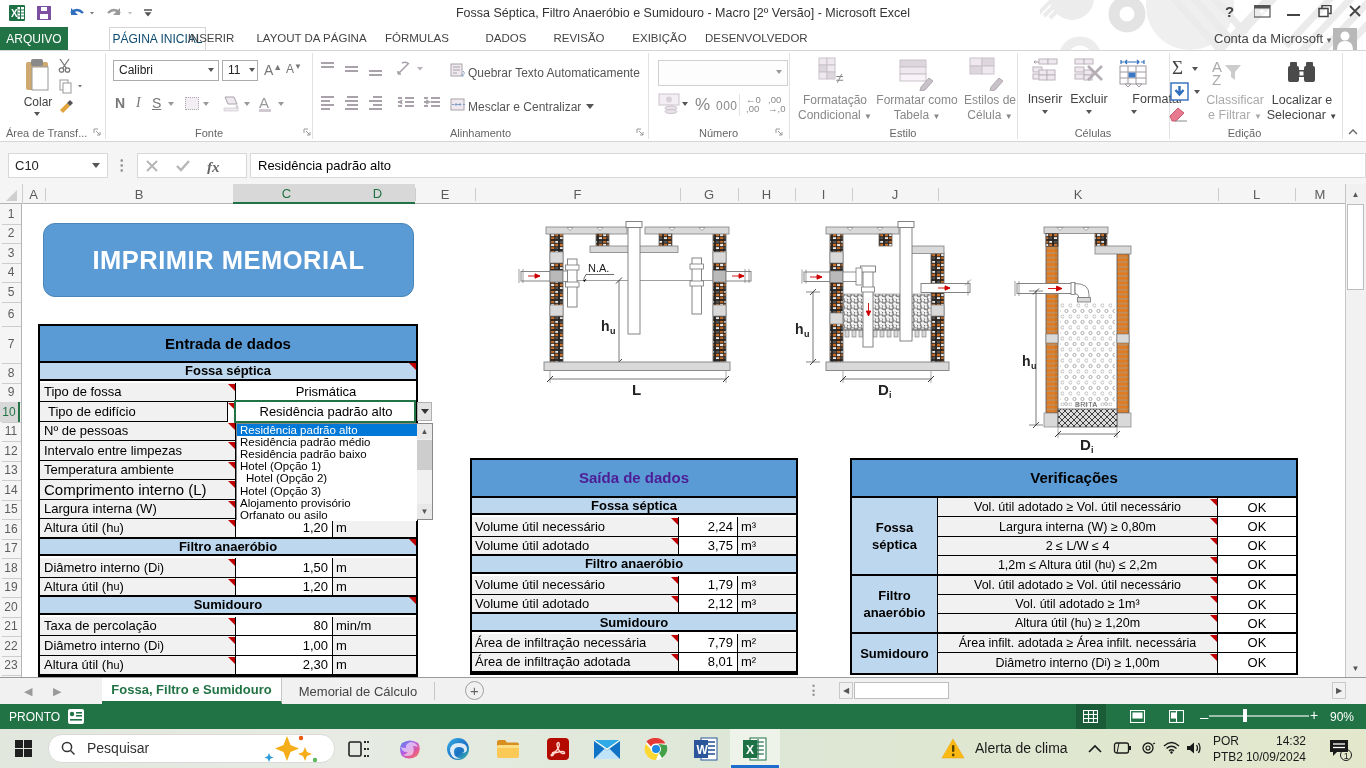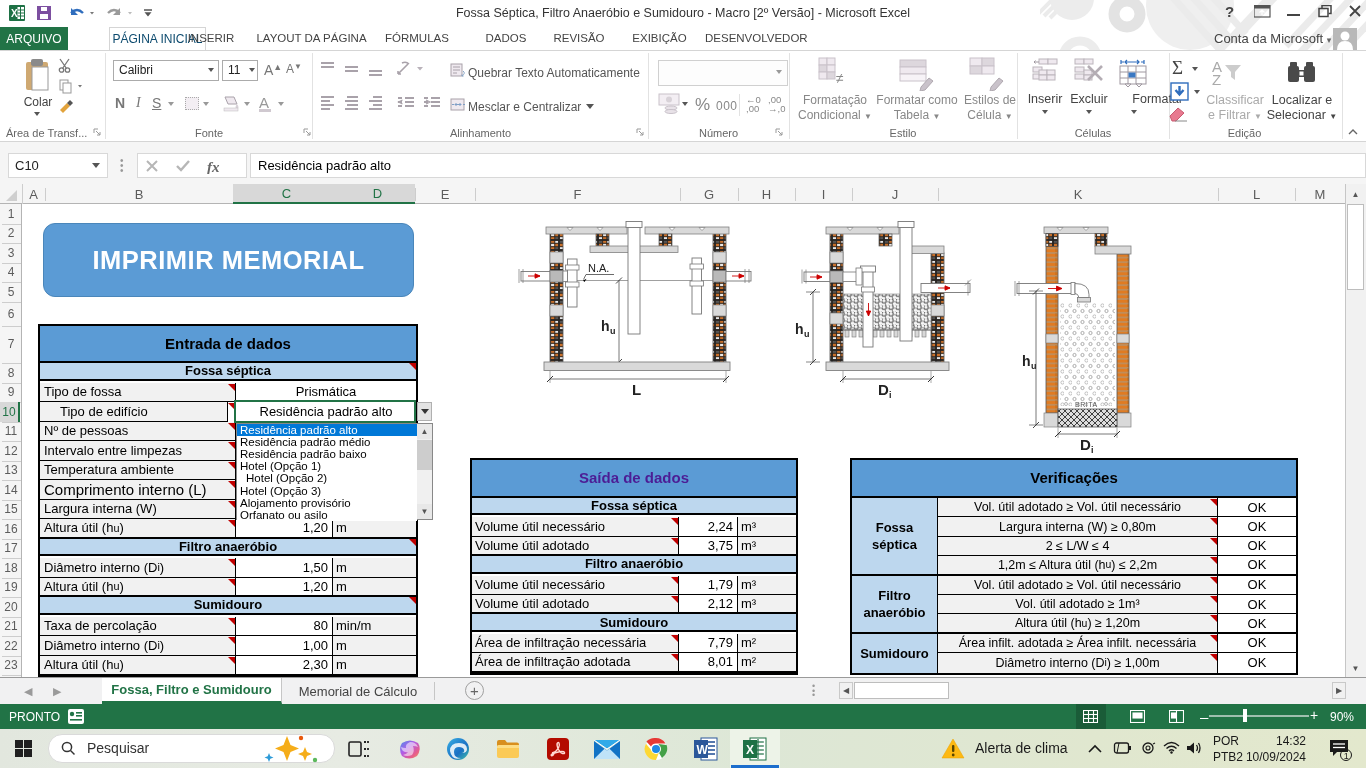--- a/index.html
+++ b/index.html
@@ -432,21 +432,21 @@
 <div class="abs" style="left:22px;top:204px;width:1323px;height:473px;background:#fff;"></div>
 <div id="sheet">
 <div class="abs" style="left:43px;top:223px;width:371px;height:74px;background:#5b9bd5;border:1px solid #4a86ba;border-radius:12px;color:#fff;font-weight:bold;font-size:25.5px;display:flex;align-items:center;justify-content:center;letter-spacing:0.5px;">IMPRIMIR MEMORIAL</div>
 <div class="abs" style="left:38px;top:323.5px;width:380px;height:353.5px;border:2px solid #000;background:#fff;"></div>
 <div class="abs" style="left:40px;top:325.5px;width:376px;height:37.5px;background:#5b9bd5;border-bottom:2px solid #000;display:flex;align-items:center;justify-content:center;font-size:15px;font-weight:bold;color:#000;">Entrada de dados</div>
 <div class="abs" style="left:40px;top:363px;width:376px;height:17.5px;background:#bdd7ee;border-bottom:2px solid #000;display:flex;align-items:center;justify-content:center;font-size:13px;font-weight:bold;color:#000;">Fossa séptica</div>
 <div class="abs" style="left:409px;top:363px;width:0;height:0;border-left:7px solid transparent;border-top:7px solid #c00000;"></div>
 <div class="abs" style="left:40px;top:382.5px;width:196px;height:19.5px;background:#f1f1f1;border-bottom:1px solid #000;border-right:1px solid #000;display:flex;align-items:center;font-size:13px;color:#000;padding-left:4px;">Tipo de fossa</div>
 <div class="abs" style="left:228px;top:383.5px;width:0;height:0;border-left:7px solid transparent;border-top:7px solid #c00000;"></div>
 <div class="abs" style="left:236px;top:382.5px;width:180px;height:19.5px;background:#fff;border-bottom:1px solid #000;display:flex;align-items:center;justify-content:center;font-size:13px;color:#000;">Prismática</div>
-<div class="abs" style="left:40px;top:402px;width:188px;height:19.5px;background:#f1f1f1;border-bottom:1px solid #000;border-right:1px solid #000;display:flex;align-items:center;font-size:13px;color:#000;padding-left:20px;">Tipo de edifício</div>
+<div class="abs" style="left:40px;top:402px;width:188px;height:19.5px;background:#f1f1f1;border-bottom:1px solid #000;border-right:1px solid #000;display:flex;align-items:center;font-size:13px;color:#000;padding-left:8px;">Tipo de edifício</div>
 <div class="abs" style="left:228px;top:403px;width:0;height:0;border-left:7px solid transparent;border-top:7px solid #c00000;"></div>
 <div class="abs" style="left:236px;top:402px;width:180px;height:19.5px;background:#fff;border-bottom:1px solid #000;display:flex;align-items:center;justify-content:center;font-size:13px;color:#000;">Residência padrão alto</div>
 <div class="abs" style="left:40px;top:421.5px;width:196px;height:19.5px;background:#f1f1f1;border-bottom:1px solid #000;border-right:1px solid #000;display:flex;align-items:center;font-size:13px;color:#000;padding-left:4px;">Nº de pessoas</div>
 <div class="abs" style="left:228px;top:422.5px;width:0;height:0;border-left:7px solid transparent;border-top:7px solid #c00000;"></div>
 <div class="abs" style="left:236px;top:421.5px;width:180px;height:19.5px;background:#fff;border-bottom:1px solid #000;"></div>
 <div class="abs" style="left:40px;top:441px;width:196px;height:19.5px;background:#f1f1f1;border-bottom:1px solid #000;border-right:1px solid #000;display:flex;align-items:center;font-size:13px;color:#000;padding-left:4px;">Intervalo entre limpezas</div>
 <div class="abs" style="left:228px;top:442px;width:0;height:0;border-left:7px solid transparent;border-top:7px solid #c00000;"></div>
 <div class="abs" style="left:236px;top:441px;width:180px;height:19.5px;background:#fff;border-bottom:1px solid #000;"></div>
 <div class="abs" style="left:40px;top:460.5px;width:196px;height:19.5px;background:#f1f1f1;border-bottom:1px solid #000;border-right:1px solid #000;display:flex;align-items:center;font-size:13px;color:#000;padding-left:4px;">Temperatura ambiente</div>
 <div class="abs" style="left:228px;top:461.5px;width:0;height:0;border-left:7px solid transparent;border-top:7px solid #c00000;"></div>

